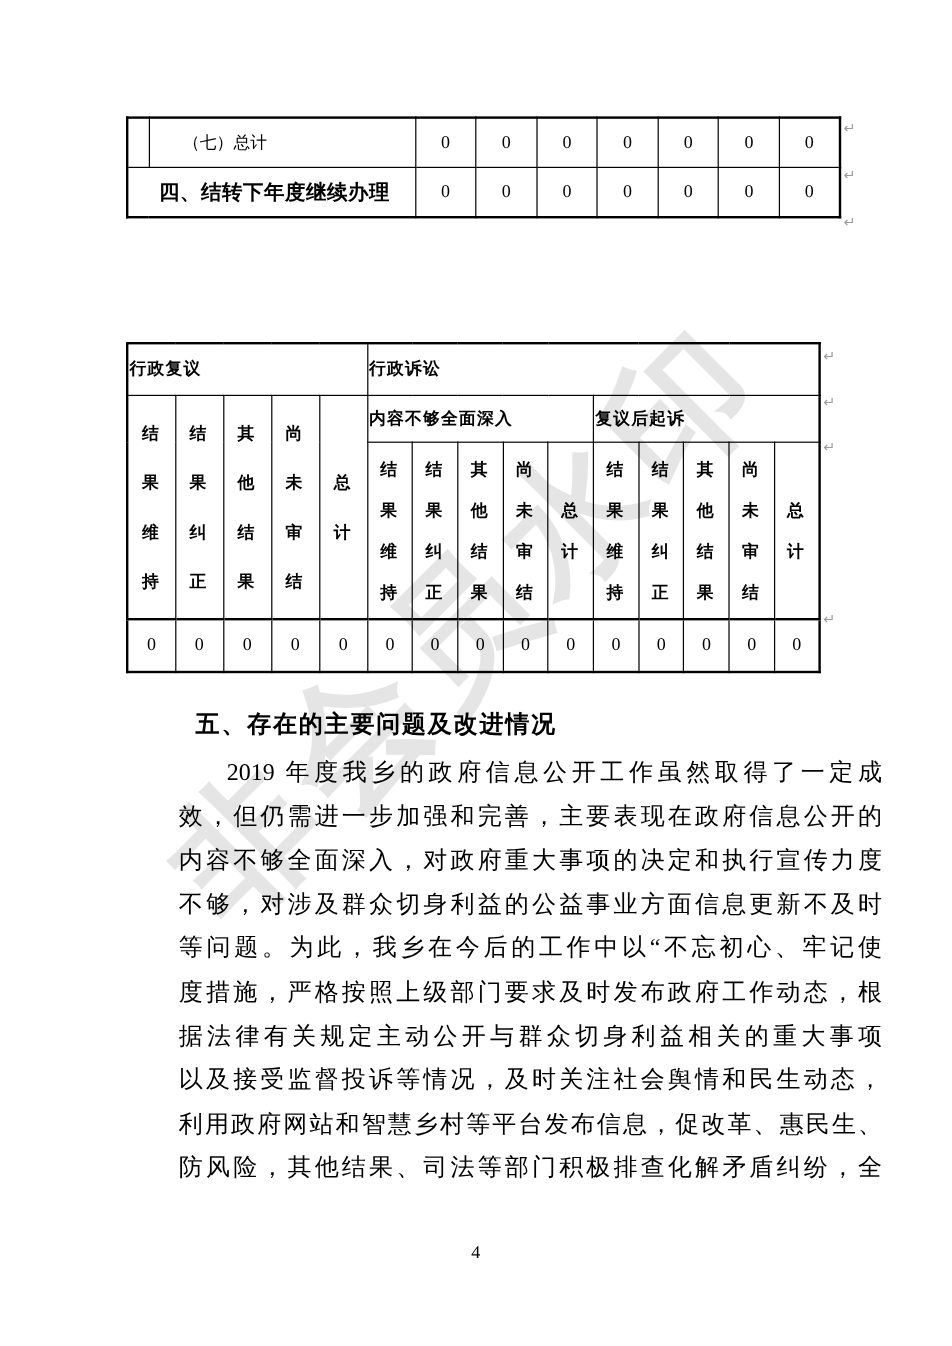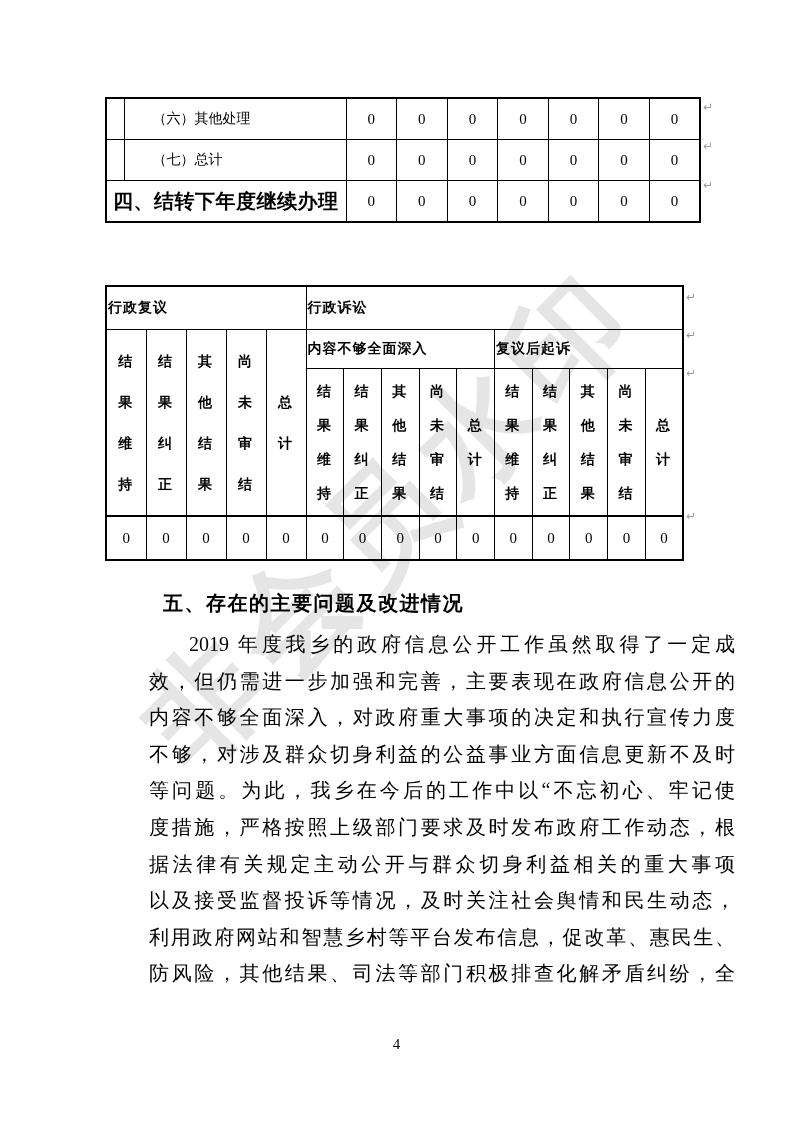--- a/index.html
+++ b/index.html
@@ -42,23 +42,24 @@
     border: 2px solid #000;
   }
   .t1 td { border: 1px solid #000; height: 38px; overflow: hidden; }
   .t1 .c-stub { width: 18px; }
   .t1 .c-label { width: 222px; }
   .t1 .lbl {
     font-size: 14px; padding-left: 28px;
     font-family: "Liberation Serif", "DejaVu Serif", serif;
   }
   .t1 .lbl-bold {
-    font-size: 20px; font-weight: bold; padding-left: 6px;
+    font-size: 17px; font-weight: bold; padding-left: 6px;
     font-family: "Liberation Sans", "DejaVu Sans", sans-serif;
     letter-spacing: 0.5px;
+    text-align: center;
   }
   .val { text-align: center; font-size: 15px; font-family: "Liberation Serif", "DejaVu Serif", serif; }
 
   
   .heading {
     position: absolute; margin: 0;
     font-family: "Liberation Sans", "DejaVu Sans", sans-serif;
     font-weight: bold; font-size: 20px; letter-spacing: 1.5px;
     white-space: nowrap;
   }
@@ -135,31 +136,20 @@
           <col class="c-label">
         <col>
           <col>
           <col>
           <col>
           <col>
           <col>
           <col>
       </colgroup>
       <tbody>
-        <tr>
-          <td class="stub"></td>
-          <td class="lbl">（六）其他处理</td>
-          <td class="val">0</td>
-          <td class="val">0</td>
-          <td class="val">0</td>
-          <td class="val">0</td>
-          <td class="val">0</td>
-          <td class="val">0</td>
-          <td class="val">0</td>
-        </tr>
         <tr>
           <td class="stub"></td>
           <td class="lbl">（七）总计</td>
           <td class="val">0</td>
           <td class="val">0</td>
           <td class="val">0</td>
           <td class="val">0</td>
           <td class="val">0</td>
           <td class="val">0</td>
           <td class="val">0</td>

